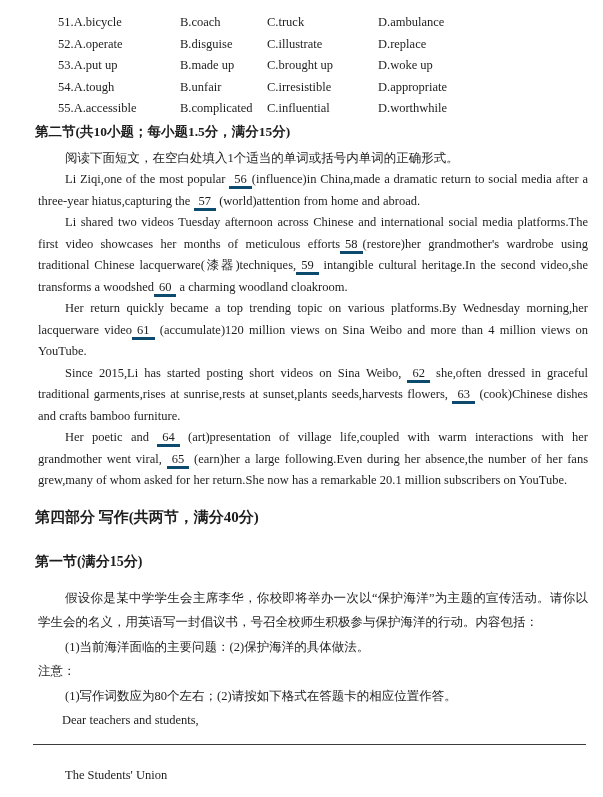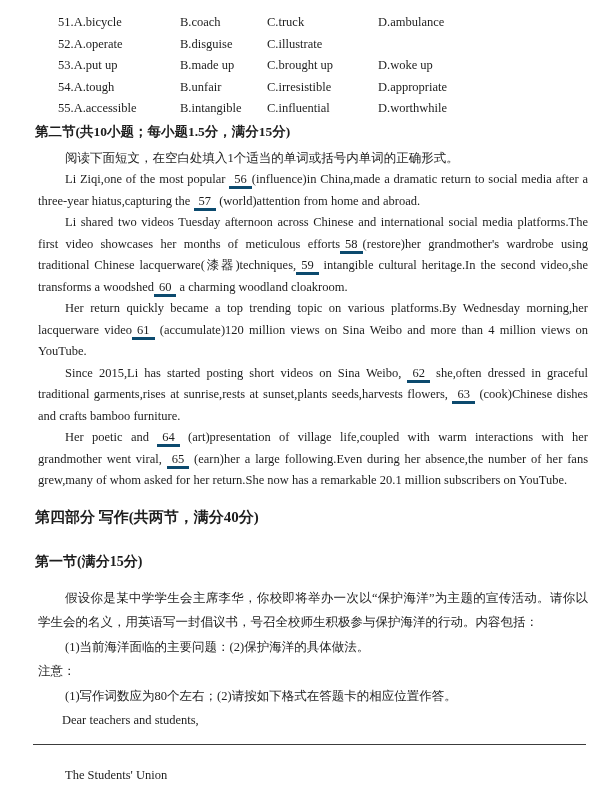--- a/index.html
+++ b/index.html
@@ -97,36 +97,37 @@
     <div class="opt-row">
       <span>51.A.bicycle</span>
       <span>B.coach</span>
       <span>C.truck</span>
       <span>D.ambulance</span>
     </div>
     <div class="opt-row">
       <span>52.A.operate</span>
       <span>B.disguise</span>
       <span>C.illustrate</span>
+      <span>D.replace</span>
     </div>
     <div class="opt-row">
       <span>53.A.put up</span>
       <span>B.made up</span>
       <span>C.brought up</span>
       <span>D.woke up</span>
     </div>
     <div class="opt-row">
       <span>54.A.tough</span>
       <span>B.unfair</span>
       <span>C.irresistible</span>
       <span>D.appropriate</span>
     </div>
     <div class="opt-row">
       <span>55.A.accessible</span>
-      <span>B.intangible</span>
+      <span>B.complicated</span>
       <span>C.influential</span>
       <span>D.worthwhile</span>
     </div>
   </div>
 
   <h2 class="sec-heading">第二节(共10小题；每小题1.5分，满分15分)</h2>
   <p class="instr">阅读下面短文，在空白处填入1个适当的单词或括号内单词的正确形式。</p>
 
   <p class="para">
     <span>Li Ziqi,one of the most popular </span><span class="blank">56</span><span>(influence)in China,made a dramatic return to social media after a three-year hiatus,capturing the </span><span class="blank">57</span><span> (world)attention from home and abroad.</span>

